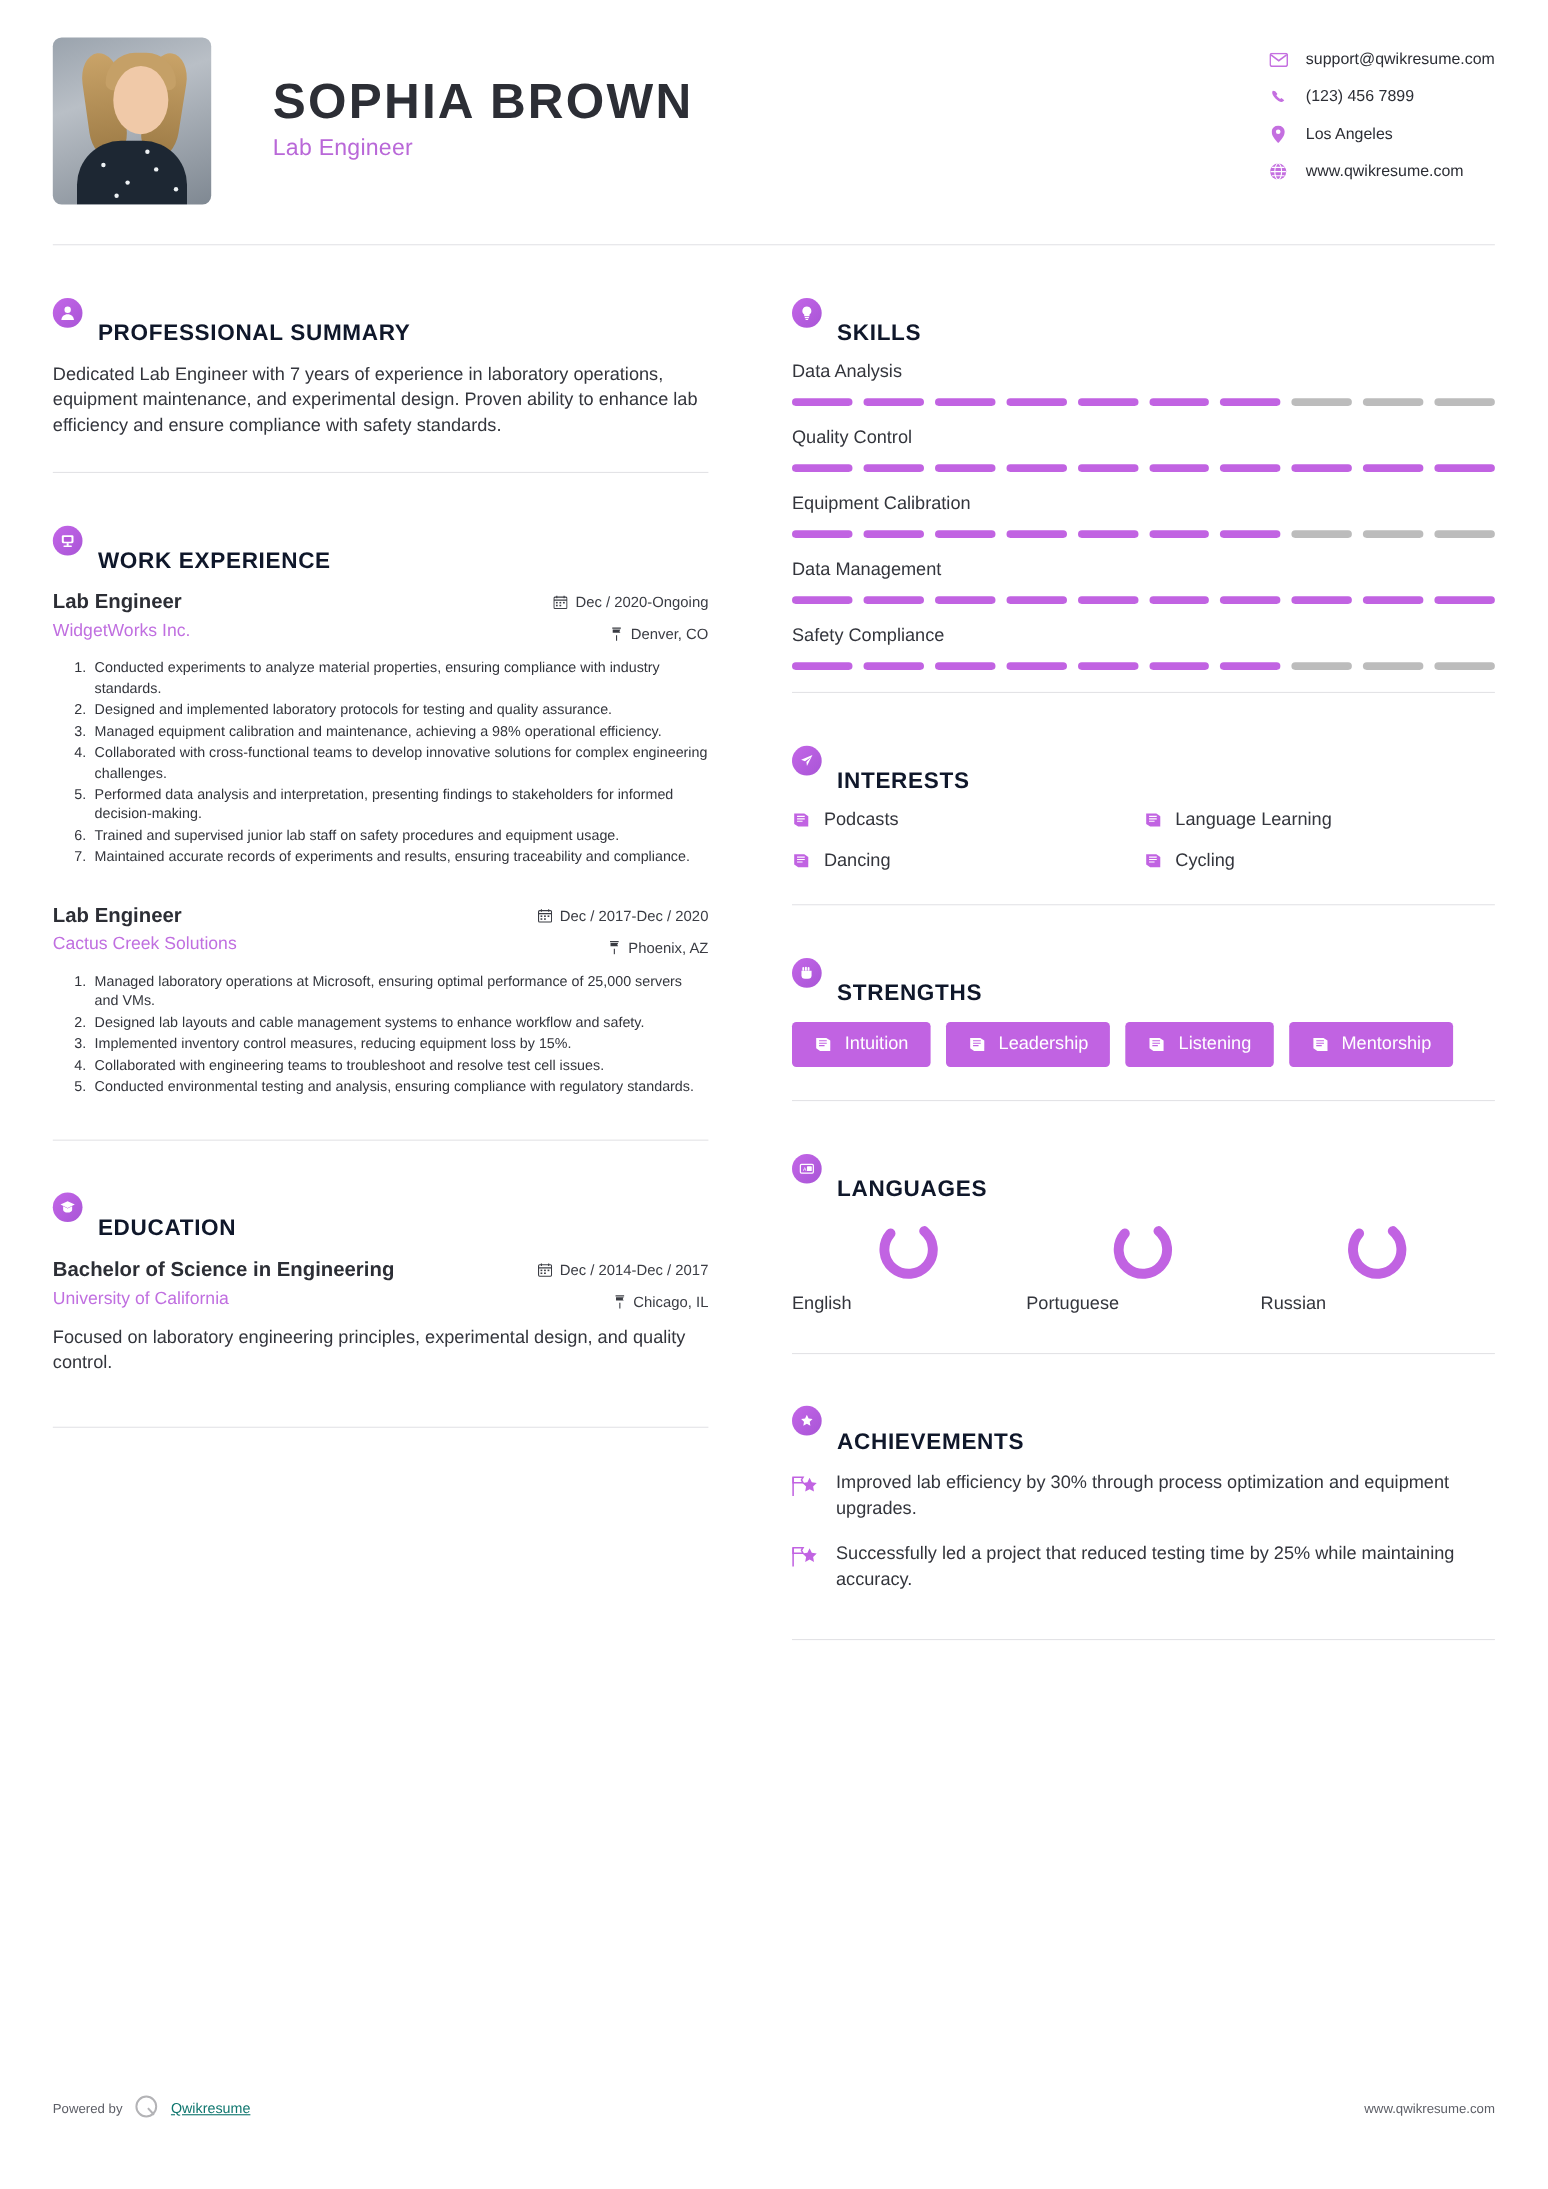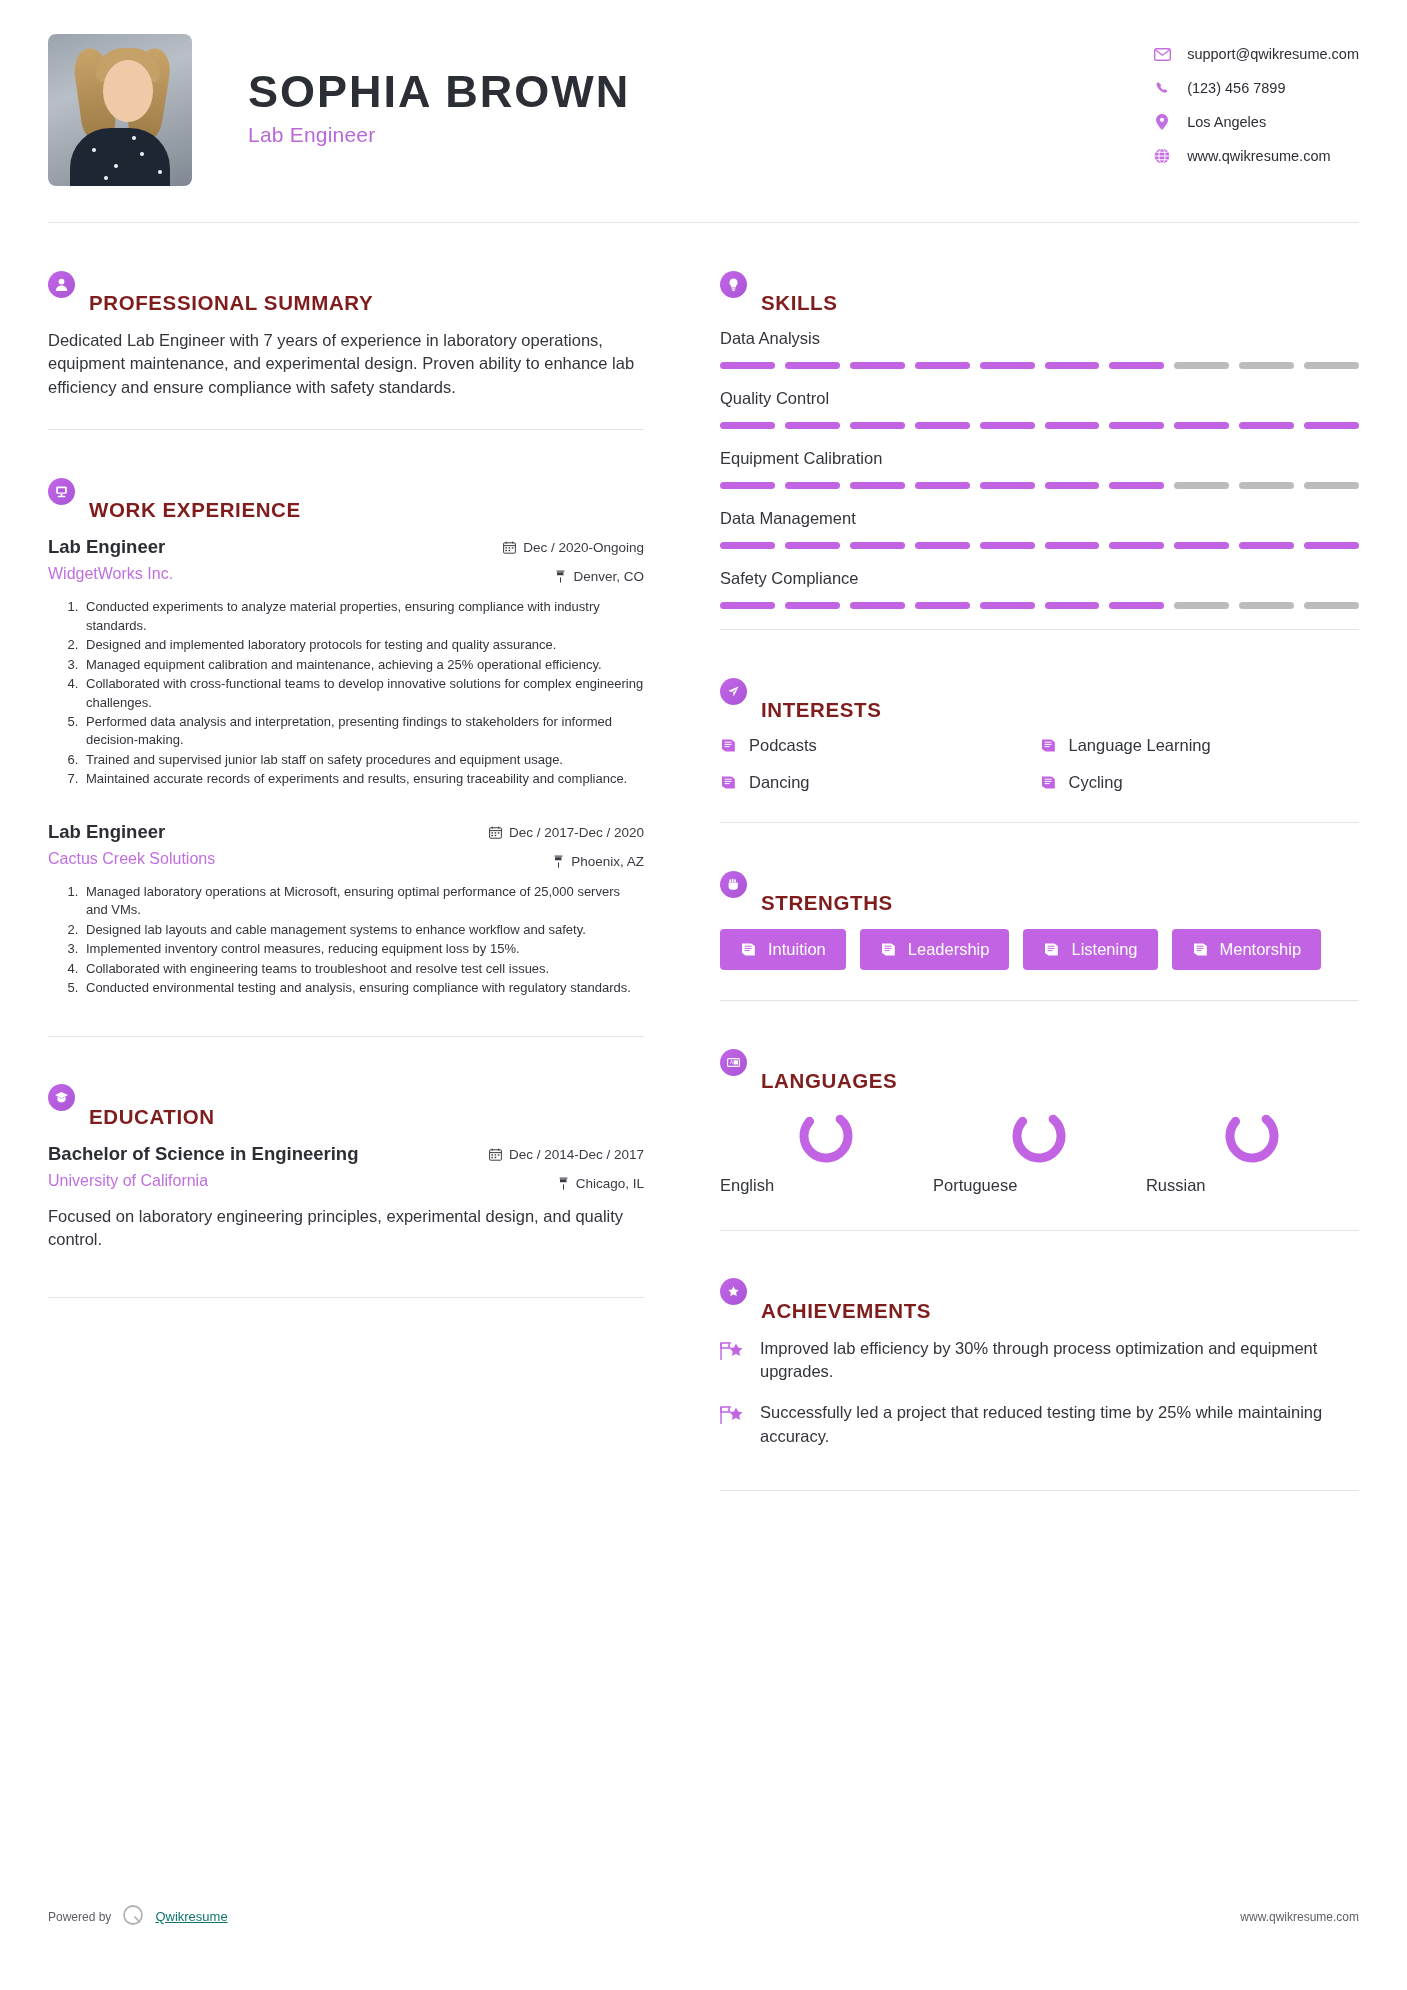--- a/index.html
+++ b/index.html
@@ -63,21 +63,21 @@
 
   .sec { padding-top: 30px; }
   .sec-head { display: flex; align-items: center; margin-bottom: 14px; }
   .sec-ic {
     width: 27px; height: 27px; border-radius: 50%;
     background: linear-gradient(135deg,#c466e8,#a855d6);
     display:flex; align-items:center; justify-content:center; flex:0 0 27px;
   }
   .sec-ic svg { display:block; }
   .sec-title {
-    margin-left: 14px; font-size: 20.5px; font-weight: 700; letter-spacing: .6px; color:#7f1d1d;margin-top:38px;
+    margin-left: 14px; font-size: 20.5px; font-weight: 700; letter-spacing: .6px; color:#0f172a;margin-top:38px;
   }
 
   .summary { font-size: 16.5px; line-height: 1.42; color:#33353c; }
 
   .divider { height:1px; background:#e3e3e6; margin-top: 30px; }
 
   
   .job { margin-top: 6px; }
   .job-top { display:flex; align-items:flex-start; }
   .job-titles { flex: 1 1 auto; }
@@ -265,21 +265,21 @@
                       <path d="M1.6 1.1h7.8" stroke="#3a3c43" stroke-width="1.1"></path>
                     </svg>
                 </span>
                 <span>Denver, CO</span>
               </div>
             </div>
           </div>
           <ol class="bullets">
             <li>Conducted experiments to analyze material properties, ensuring compliance with industry standards.</li>
             <li>Designed and implemented laboratory protocols for testing and quality assurance.</li>
-            <li>Managed equipment calibration and maintenance, achieving a 25% operational efficiency.</li>
+            <li>Managed equipment calibration and maintenance, achieving a 98% operational efficiency.</li>
             <li>Collaborated with cross-functional teams to develop innovative solutions for complex engineering challenges.</li>
             <li>Performed data analysis and interpretation, presenting findings to stakeholders for informed decision-making.</li>
             <li>Trained and supervised junior lab staff on safety procedures and equipment usage.</li>
             <li>Maintained accurate records of experiments and results, ensuring traceability and compliance.</li>
           </ol>
         </div>
 
         <div class="job job2">
           <div class="job-top">
             <div class="job-titles">

